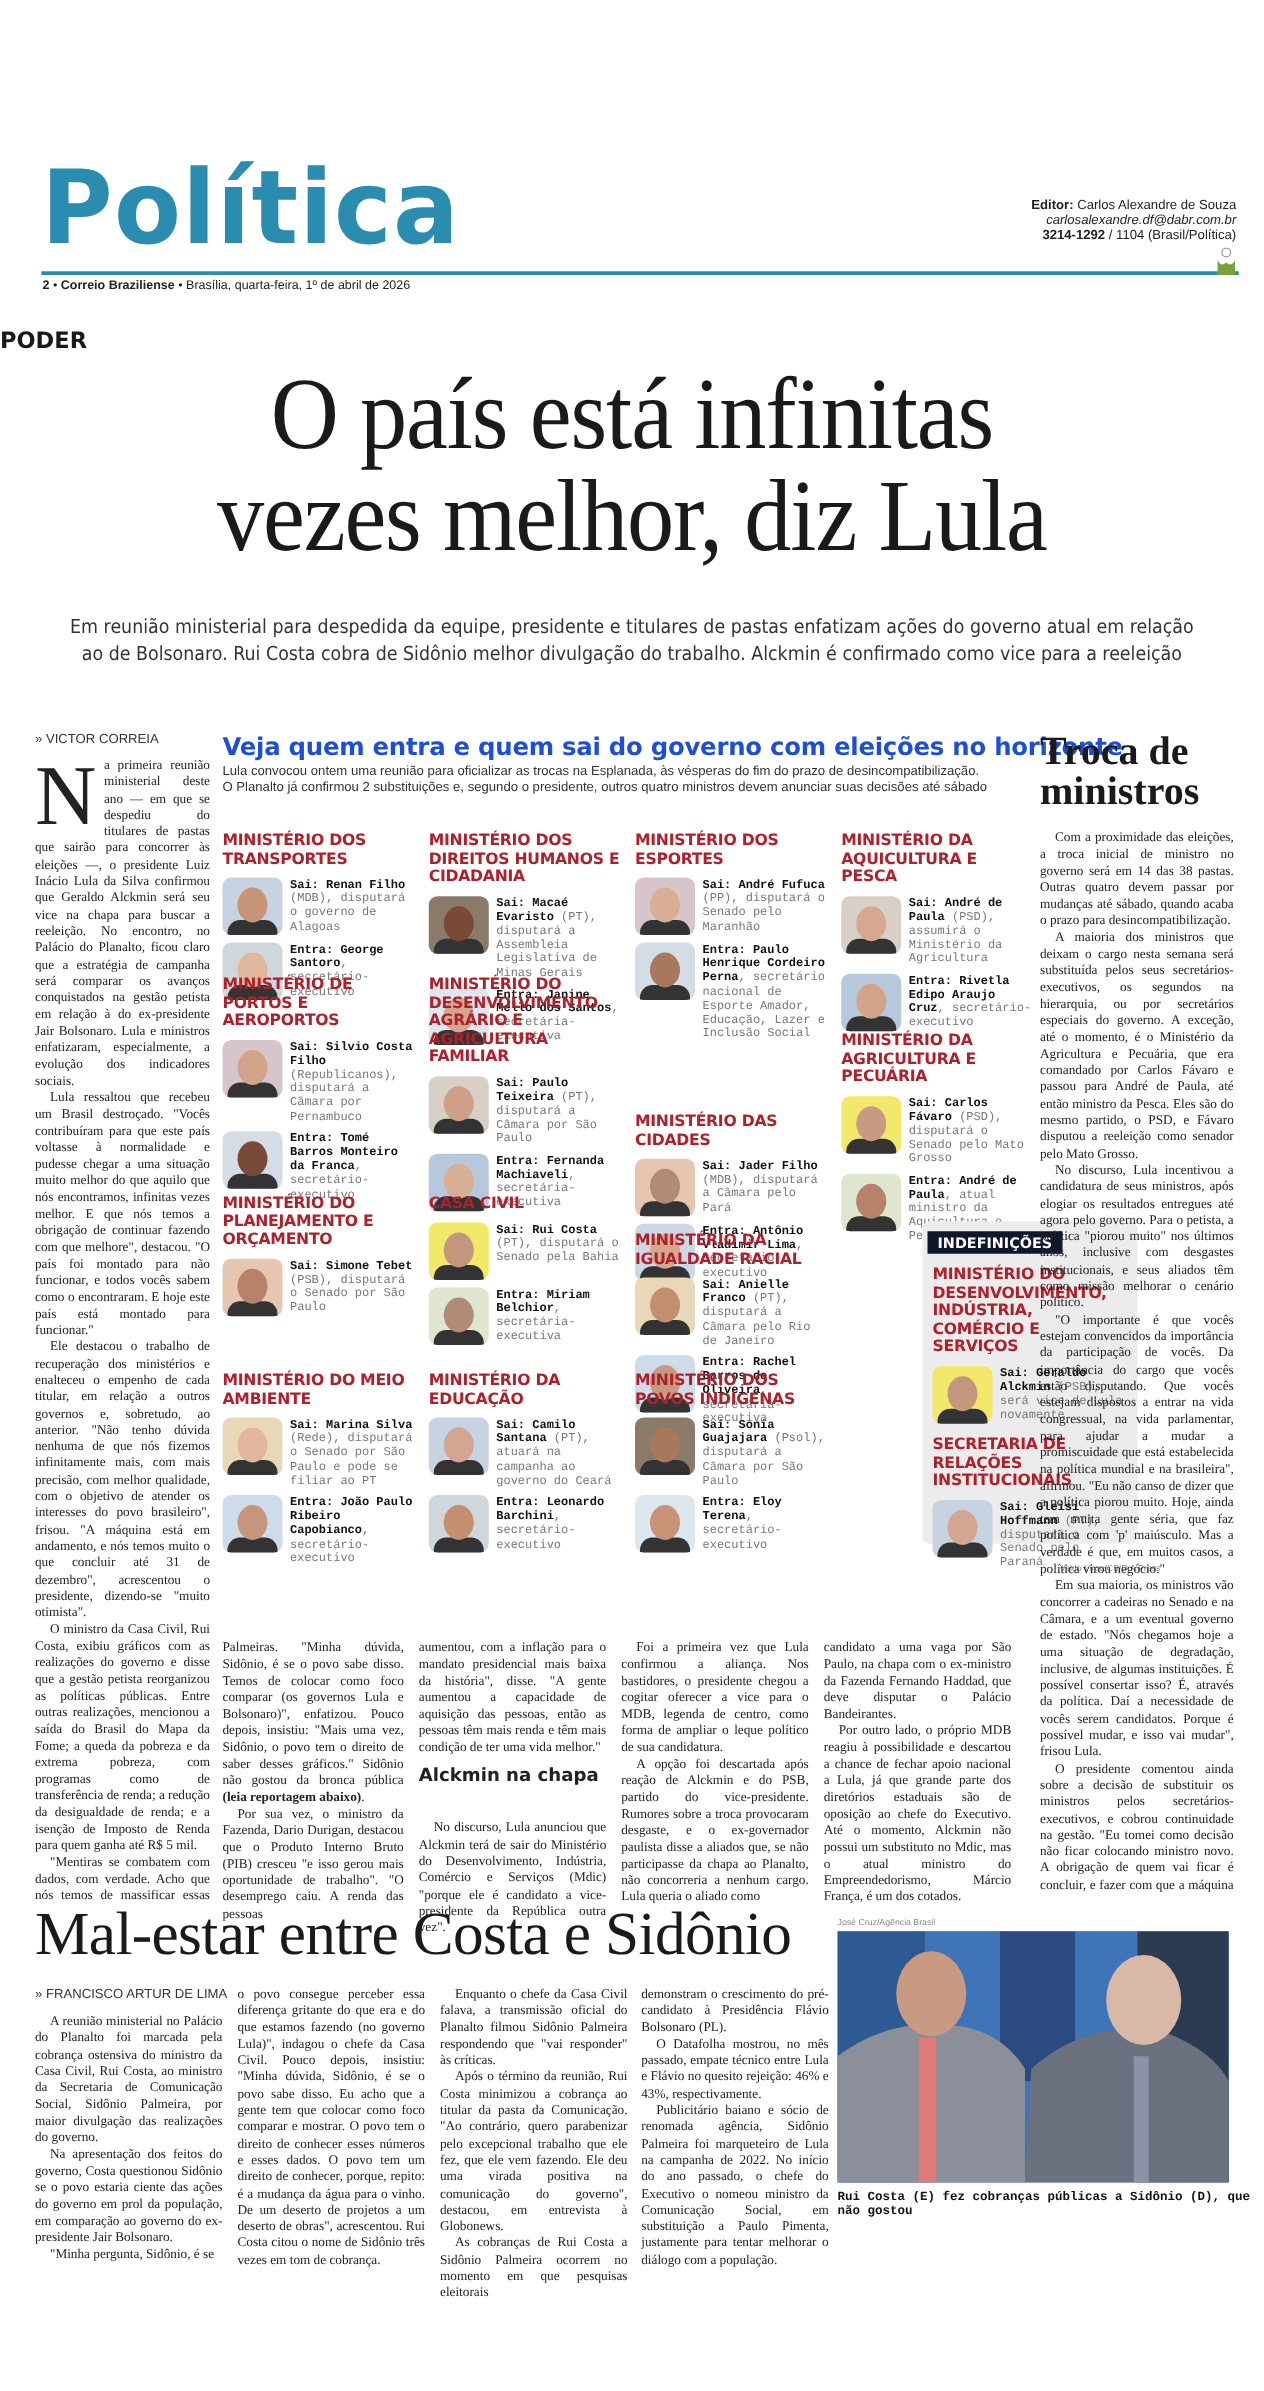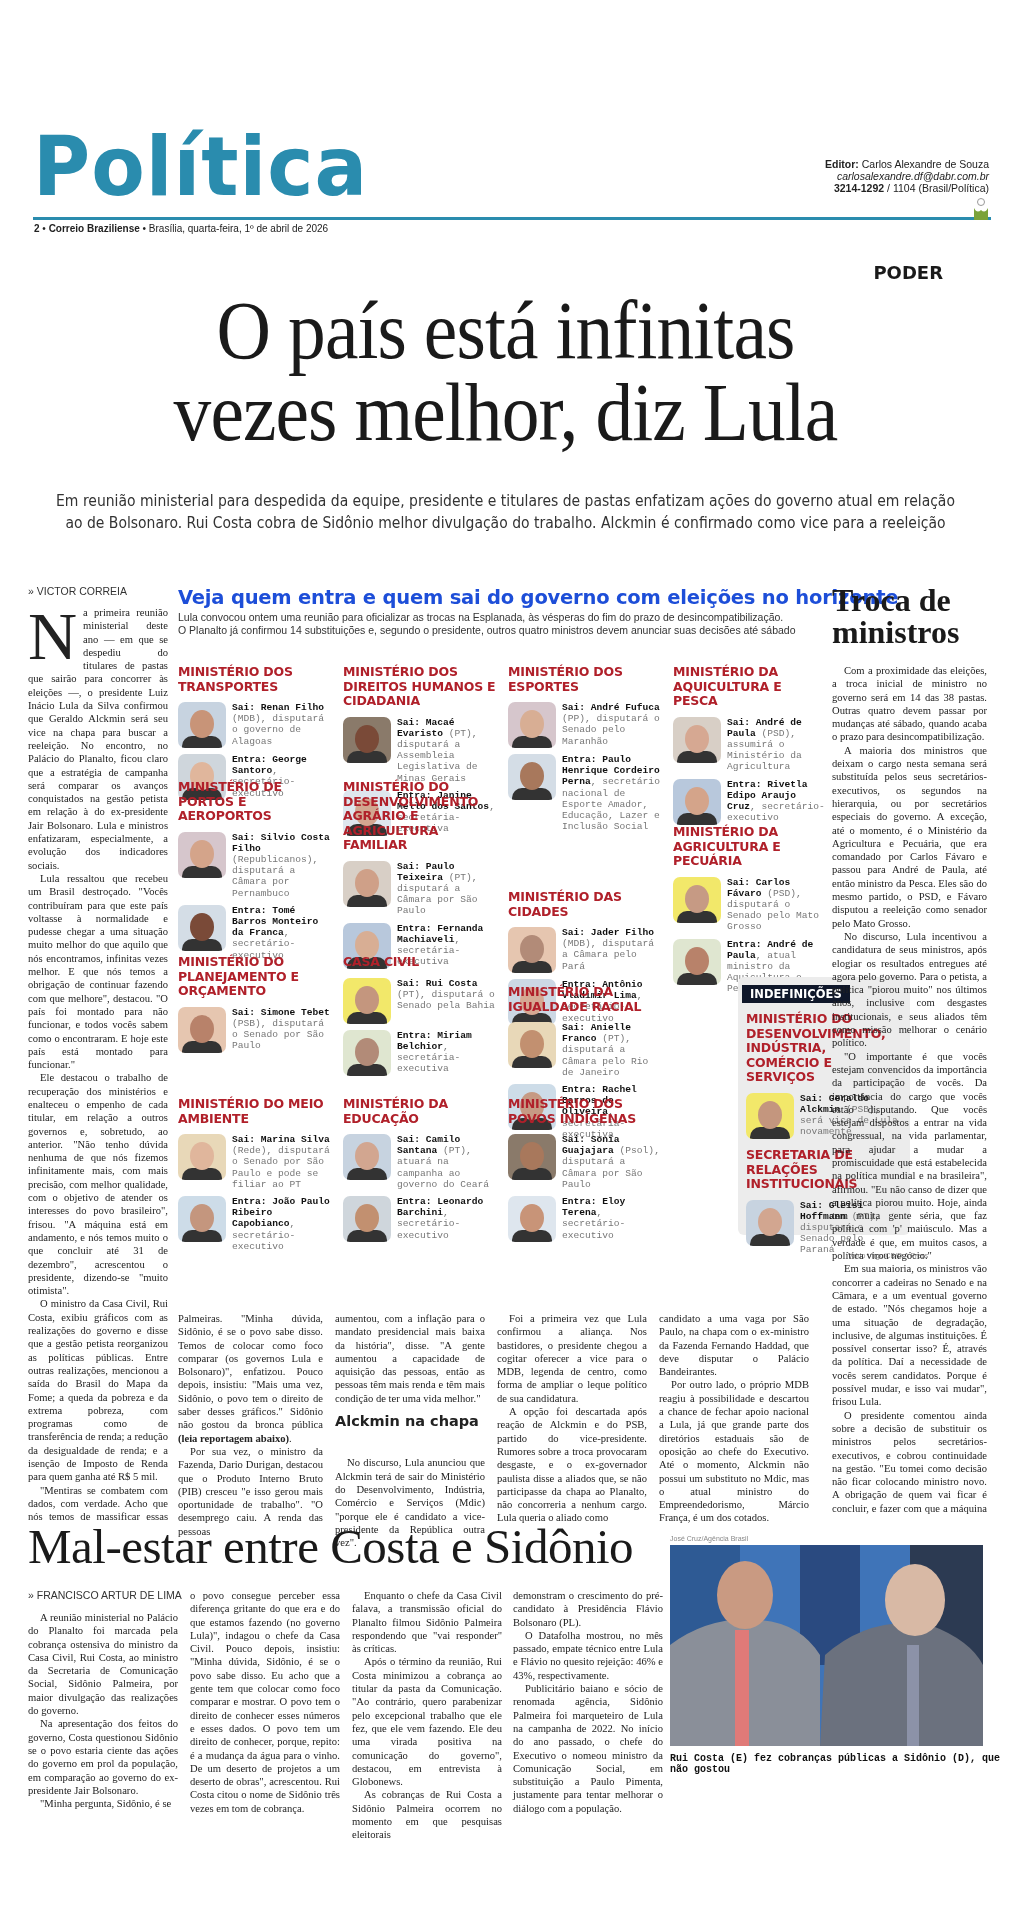--- a/index.html
+++ b/index.html
@@ -7,21 +7,21 @@
 body{position:relative;font-family:"DejaVu Serif",serif;color:#1a1a1a}
 .abs{position:absolute}
 .sans{font-family:"Liberation Sans",sans-serif}
 .masthead{left:33px;top:128px;font-family:"DejaVu Sans",sans-serif;font-weight:bold;font-size:78px;color:#2a8cae;letter-spacing:1px;line-height:1;transform:scaleY(1.05)}
 .rule{left:33px;top:217px;width:958px;height:3px;background:#2a8cae}
 .folio{left:34px;top:223px;font-size:10px;color:#222}
 .folio b{font-weight:bold}
 .editor{right:22px;top:158px;text-align:right;font-size:10.5px;line-height:12px;color:#222}
 .editor .it{font-style:italic}
 .logo{right:22px;top:198px;width:16px;height:22px}
-.section{left:0;width:943px;top:262px;text-align:right;font-family:"DejaVu Sans",sans-serif;font-weight:bold;font-size:18px}
+.section{left:0;width:943px;top:262px;text-align:left;font-family:"DejaVu Sans",sans-serif;font-weight:bold;font-size:18px}
 .headline{left:0;width:1011px;top:290px;text-align:center;font-family:"Liberation Serif",serif;font-size:82px;line-height:82px;letter-spacing:-1px;font-weight:normal;transform:scaleX(0.92)}
 .deck{left:0;width:1011px;top:490px;text-align:center;font-family:"DejaVu Sans",sans-serif;font-size:15.5px;line-height:22px;color:#333;transform:scaleX(0.9)}
 .byline{font-family:"Liberation Sans",sans-serif;font-size:10.5px;color:#333}
 .col{font-family:"Liberation Serif",serif;font-size:10.6px;line-height:13.3px;text-align:justify;hyphens:auto;color:#222}
 .col p{text-indent:12px}
 .col p.noind{text-indent:0}
 .dropcap{float:left;font-size:68px;line-height:56px;margin:2px 6px 0 0;font-family:"Liberation Serif",serif}
 .boxtitle{left:178px;top:586px;font-family:"DejaVu Sans",sans-serif;font-weight:bold;font-size:19.5px;color:#1d4ed8;letter-spacing:-0.2px}
 .boxsub{left:178px;top:611px;font-family:"Liberation Sans",sans-serif;font-size:10.5px;line-height:13px;color:#333}
 .min{position:absolute;width:155px}
@@ -75,21 +75,21 @@
   <p>Lula ressaltou que recebeu um Brasil destroçado. "Vocês contribuíram para que este país voltasse à normalidade e pudesse chegar a uma situação muito melhor do que aquilo que nós encontramos, infinitas vezes melhor. E que nós temos a obrigação de continuar fazendo com que melhore", destacou. "O país foi montado para não funcionar, e todos vocês sabem como o encontraram. E hoje este país está montado para funcionar."</p>
   <p>Ele destacou o trabalho de recuperação dos ministérios e enalteceu o empenho de cada titular, em relação a outros governos e, sobretudo, ao anterior. "Não tenho dúvida nenhuma de que nós fizemos infinitamente mais, com mais precisão, com melhor qualidade, com o objetivo de atender os interesses do povo brasileiro", frisou. "A máquina está em andamento, e nós temos muito o que concluir até 31 de dezembro", acrescentou o presidente, dizendo-se "muito otimista".</p>
   <p>O ministro da Casa Civil, Rui Costa, exibiu gráficos com as realizações do governo e disse que a gestão petista reorganizou as políticas públicas. Entre outras realizações, mencionou a saída do Brasil do Mapa da Fome; a queda da pobreza e da extrema pobreza, com programas como de transferência de renda; a redução da desigualdade de renda; e a isenção de Imposto de Renda para quem ganha até R$ 5 mil.</p>
   <p>"Mentiras se combatem com dados, com verdade. Acho que nós temos de massificar essas informações e superar a versão com os fatos", afirmou. "Quando 40% da população responde numa pesquisa que está se informando via zap é porque está tendo a informação enviesada, unilateral, e é preciso que a gente alcance as pessoas, que elas tenham acesso às informações e ao trabalho que foi feito pelo governo."</p>
 
 </div>
 
 <div class="abs boxtitle">Veja quem entra e quem sai do governo com eleições no horizonte</div>
 <div class="abs boxsub">
   <div>Lula convocou ontem uma reunião para oficializar as trocas na Esplanada, às vésperas do fim do prazo de desincompatibilização.</div>
-  <div>O Planalto já confirmou 14 substituições e, segundo o presidente, outros quatro ministros devem anunciar suas decisões até sábado</div>
+  <div>O Planalto já confirmou 2 substituições e, segundo o presidente, outros quatro ministros devem anunciar suas decisões até sábado</div>
 </div>
 
 <div id="ministries">
     <div class="min" style="left: 178px; top: 665px;">
       <h3>MINISTÉRIO DOS TRANSPORTES</h3>
       <div class="per">
         <div class="ph" style="background: rgb(199, 211, 224);">
           <div class="body"></div>
           <div class="face" style="background: rgb(200, 148, 120);"></div>
         </div>

